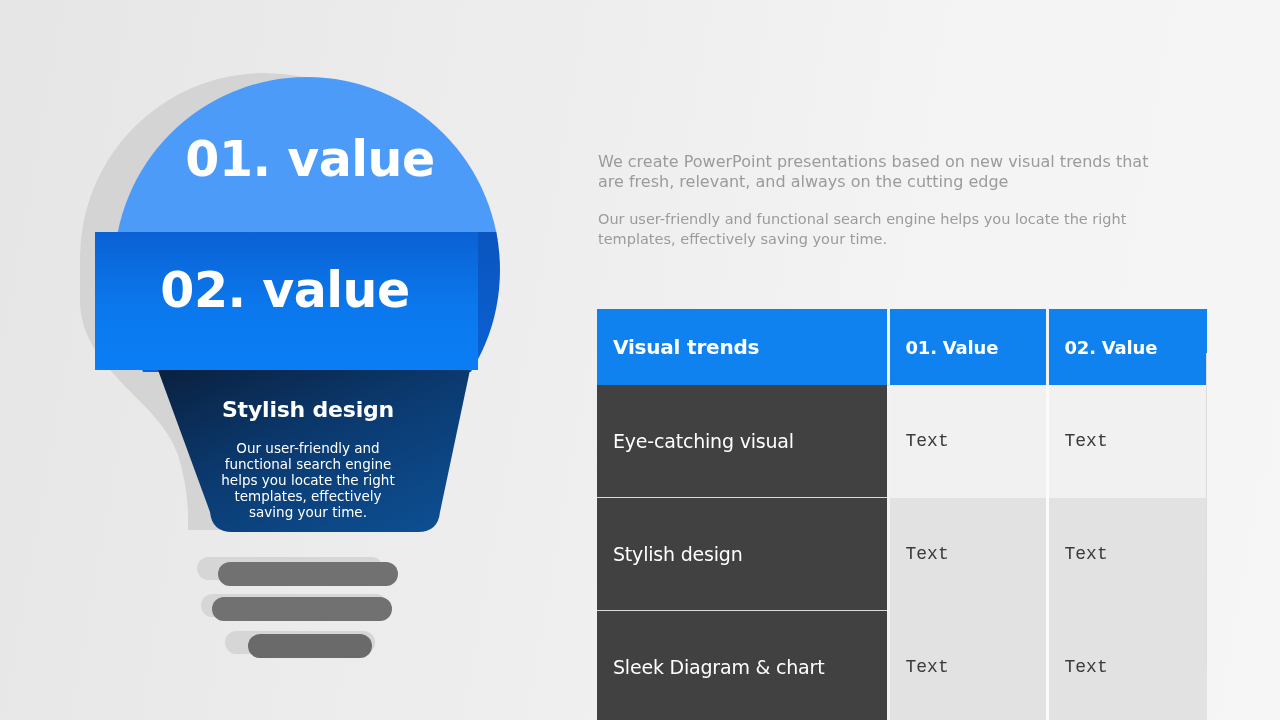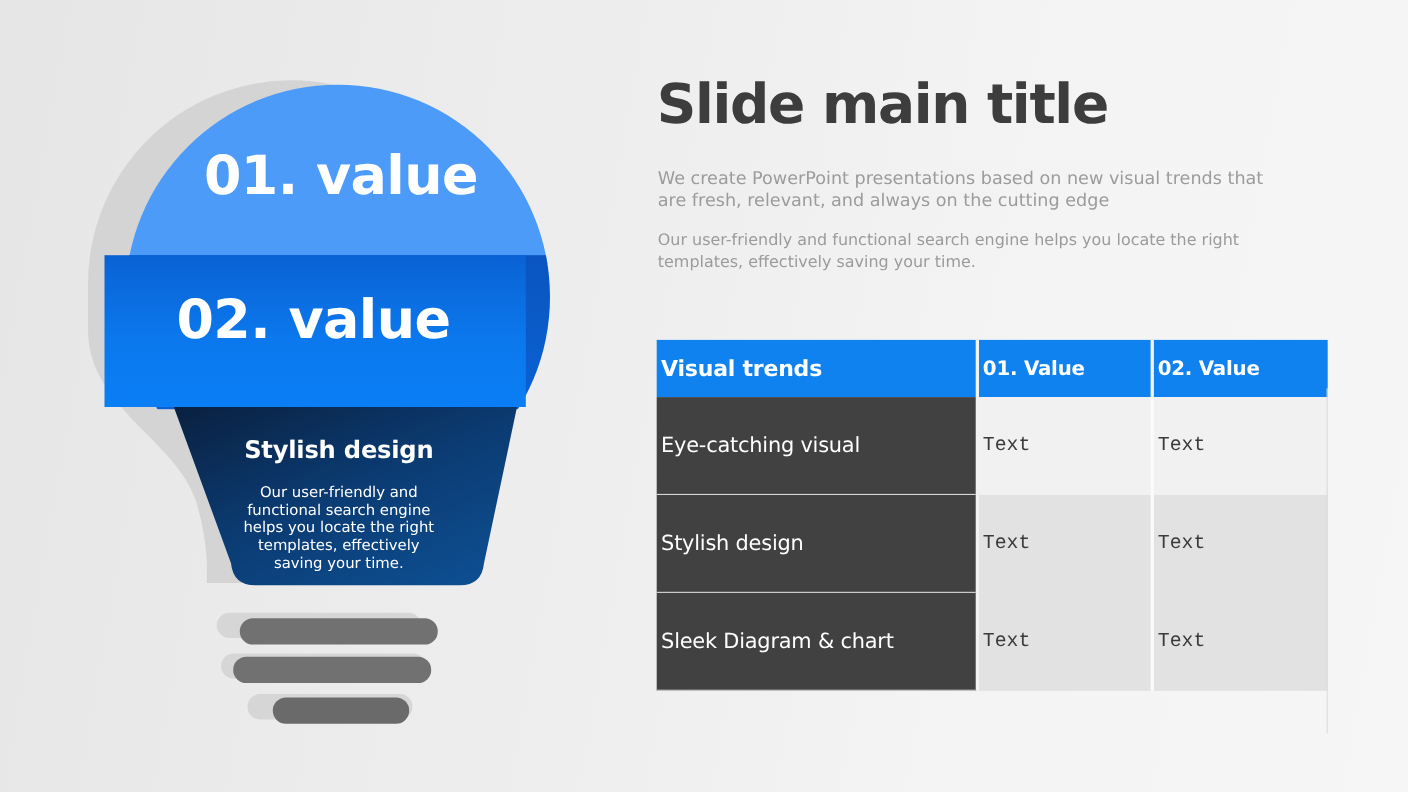--- a/index.html
+++ b/index.html
@@ -127,21 +127,21 @@
   
   #trends-table {
     position: absolute;
     left: 0px;
     top: 309px;
     width: 610px;
     border-collapse: collapse;
     table-layout: fixed;
   }
   #trends-table td, #trends-table th {
-    padding: 4px;
+    padding: 16px;
     margin: 0;
   }
 
   .col-label { width: 291px; }
   .col-v1    { width: 159px; }
   .col-v2    { width: 160px; }
 
   .th-label, .th-v1, .th-v2 {
     background: #1082f0;
     color: #ffffff;
@@ -263,21 +263,20 @@
       <g>
         <rect x="218" y="562" width="180" height="24" rx="12" fill="#717171"></rect>
         <rect x="212" y="597" width="180" height="24" rx="12" fill="#717171"></rect>
         <rect x="248" y="634" width="124" height="24" rx="12" fill="#6a6a6a"></rect>
       </g>
     </svg>
   </div>
 
   <div id="right-panel">
 
-    <div id="slide-title">Slide main title</div>
 
     <div id="intro-paragraph-1">We create PowerPoint  presentations  based on new visual trends that are fresh, relevant, and always on the cutting edge</div>
 
     <div id="intro-paragraph-2">Our user-friendly  and functional search  engine helps you locate the right templates, effectively  saving your time.</div>
 
     <table id="trends-table">
       <colgroup>
         <col class="col-label">
         <col class="col-v1">
         <col class="col-v2">

